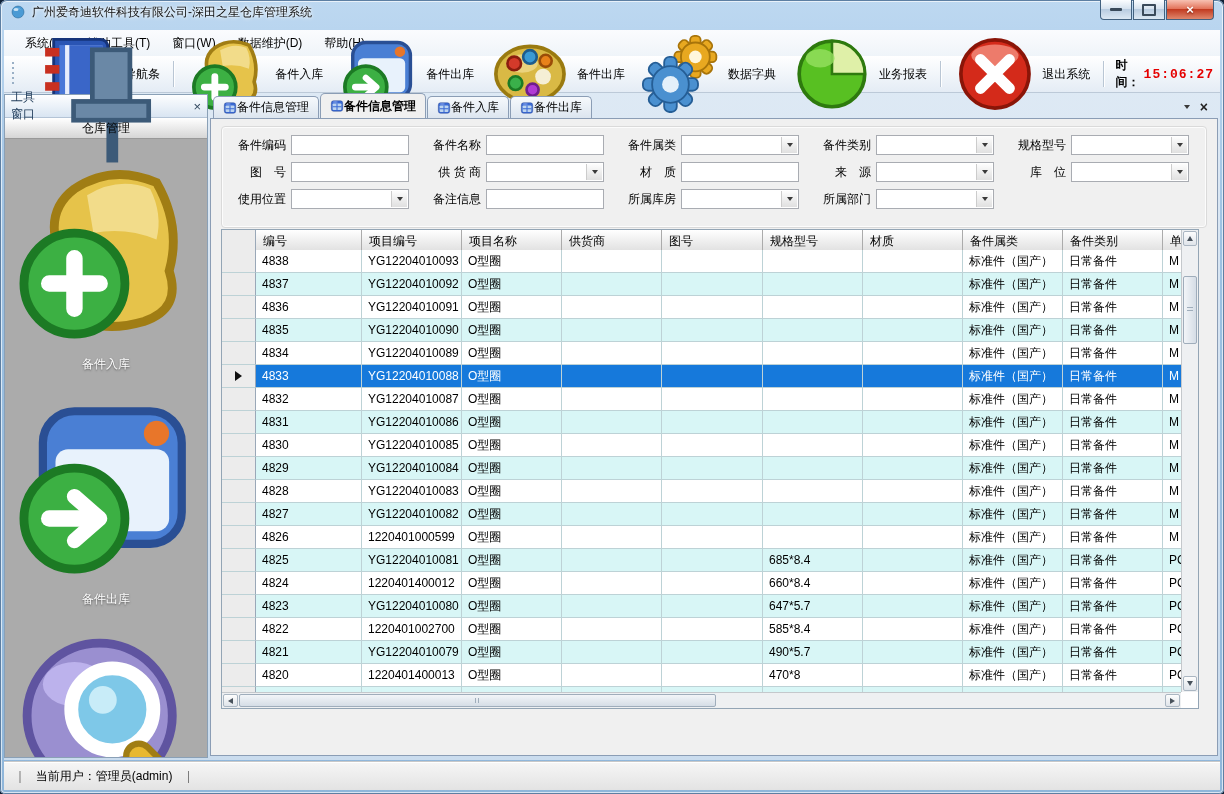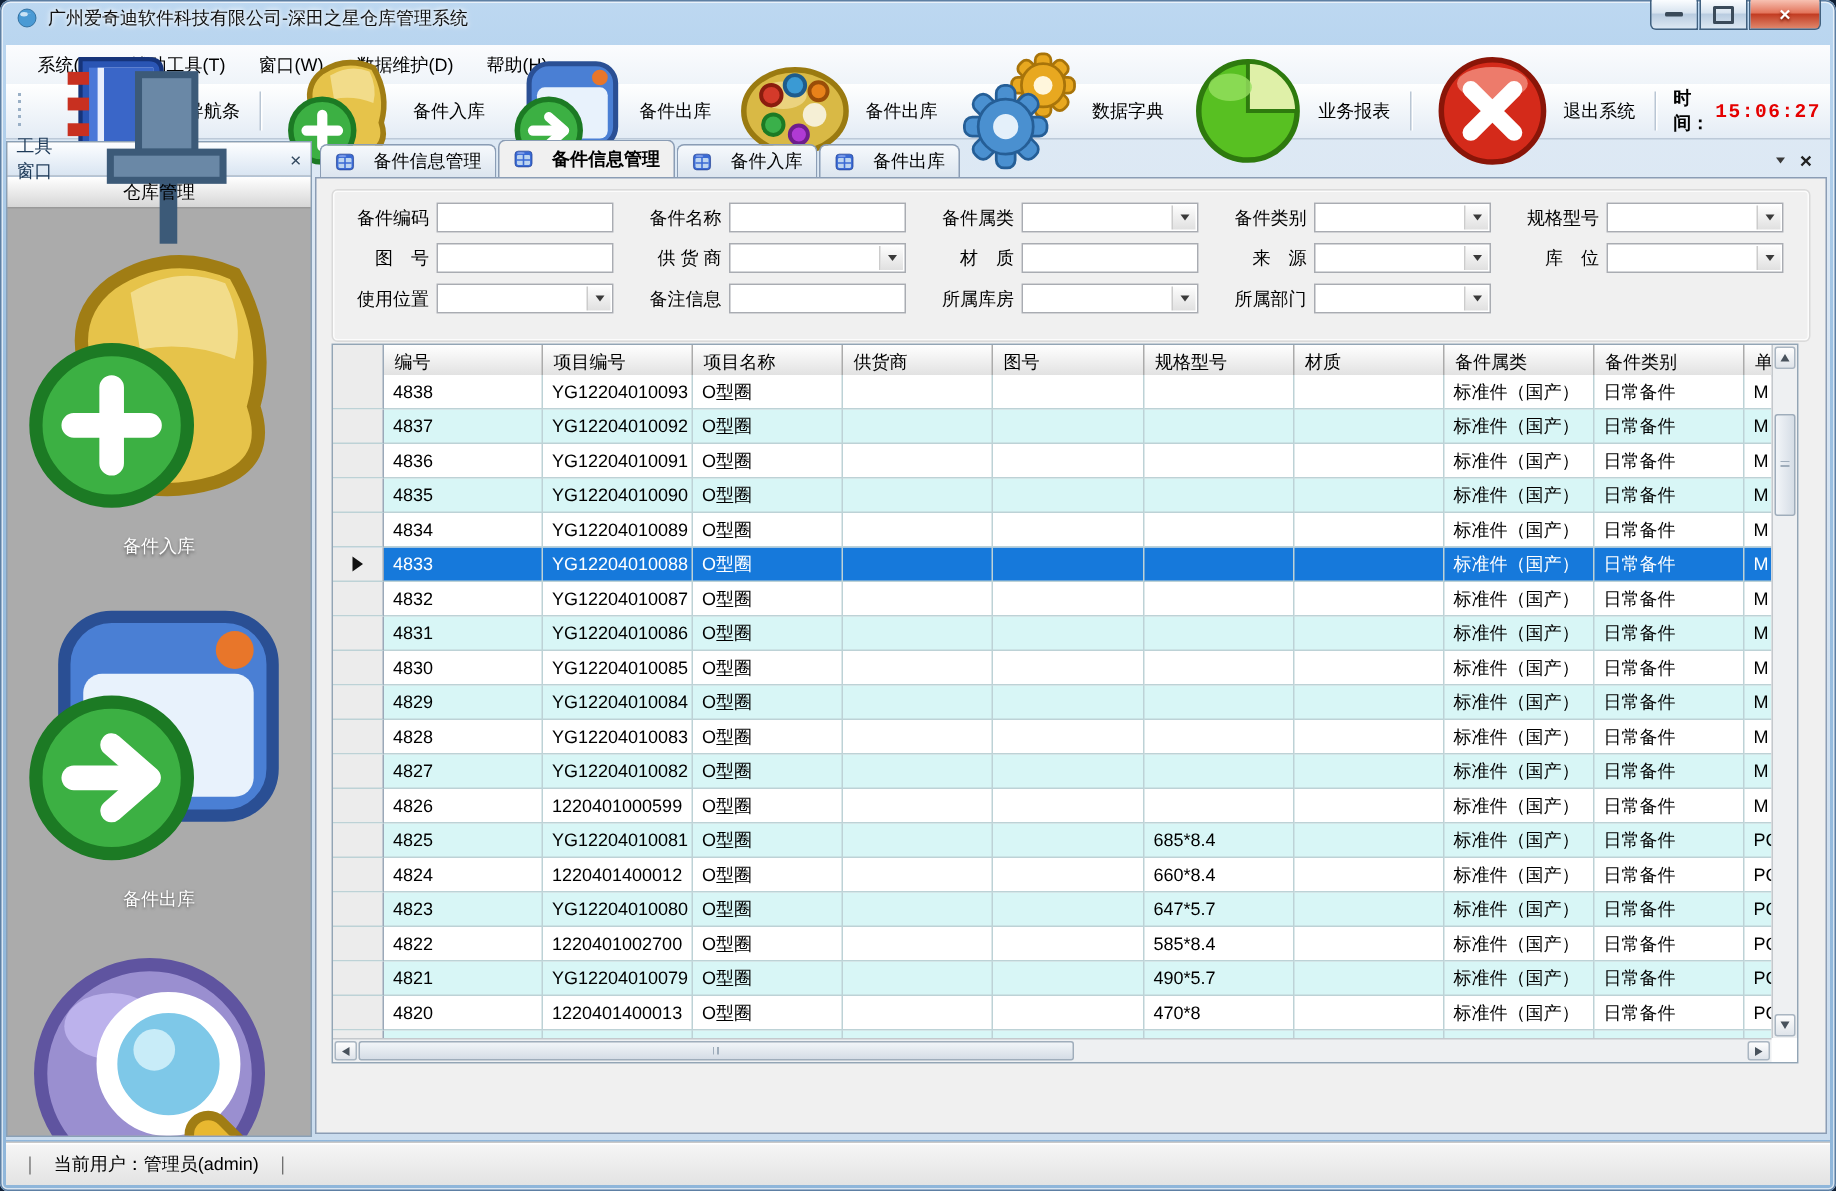--- a/index.html
+++ b/index.html
@@ -33,21 +33,21 @@
   .sb-pin svg{width:11px;height:11px;display:block;}
   .sb-close{font-size:13px;line-height:11px;color:#33495f;cursor:pointer;}
   .sb-section{height:20px;line-height:20px;text-align:center;background:linear-gradient(#ffffff,#d6d6d6);border-bottom:1px solid #999;}
   .sb-body{position:absolute;top:43px;bottom:0;left:0;right:0;overflow:hidden;}
   .sb-item{text-align:center;padding-top:13px;cursor:pointer;}
   .sb-ico svg{width:38px;height:38px;display:block;margin:0 auto;}
   .sb-label{color:#fff;margin-top:3px;text-shadow:0 1px 2px rgba(60,60,60,.8);}
   
   .workarea{position:absolute;left:206px;right:2px;top:2px;bottom:2px;}
   .tabstrip{position:absolute;top:0;left:0;right:0;height:24px;display:flex;align-items:flex-end;padding-left:3px;}
-  .tab{height:21px;display:flex;align-items:center;gap:12px;padding:0 9px;border:1px solid #8b9db5;border-bottom:none;border-radius:5px 5px 0 0;background:linear-gradient(#f6f9fc,#dce5ef);margin-right:1px;cursor:pointer;white-space:nowrap;}
+  .tab{height:21px;display:flex;align-items:center;gap:0;padding:0 9px;border:1px solid #8b9db5;border-bottom:none;border-radius:5px 5px 0 0;background:linear-gradient(#f6f9fc,#dce5ef);margin-right:1px;cursor:pointer;white-space:nowrap;}
   .tab svg{width:14px;height:14px;display:block;}
   .tab.active{background:#f0f0f0;font-weight:bold;height:24px;position:relative;z-index:2;}
   .tab-ctls{margin-left:auto;display:flex;align-items:center;gap:10px;padding:0 10px 6px 0;}
   .tabctl{cursor:pointer;display:flex;align-items:center;color:#222;font-size:14px;line-height:10px;font-weight:bold;}
   .tabpage{position:absolute;top:24px;left:0;right:0;bottom:2px;background:#f0f0f0;border:1px solid #8b9db5;}
   
   .searchbox{position:absolute;top:7px;left:10px;right:10px;height:93px;border:1px solid #dadada;border-radius:4px;box-shadow:inset 0 0 0 1px #fcfcfc;padding-top:7px;}
   .f-row{display:flex;align-items:center;height:22px;margin:0 8px 5px 6px;}
   .fg{display:flex;align-items:center;margin-right:14px;}
   .f-label{width:58px;text-align:right;margin-right:5px;white-space:pre;}

